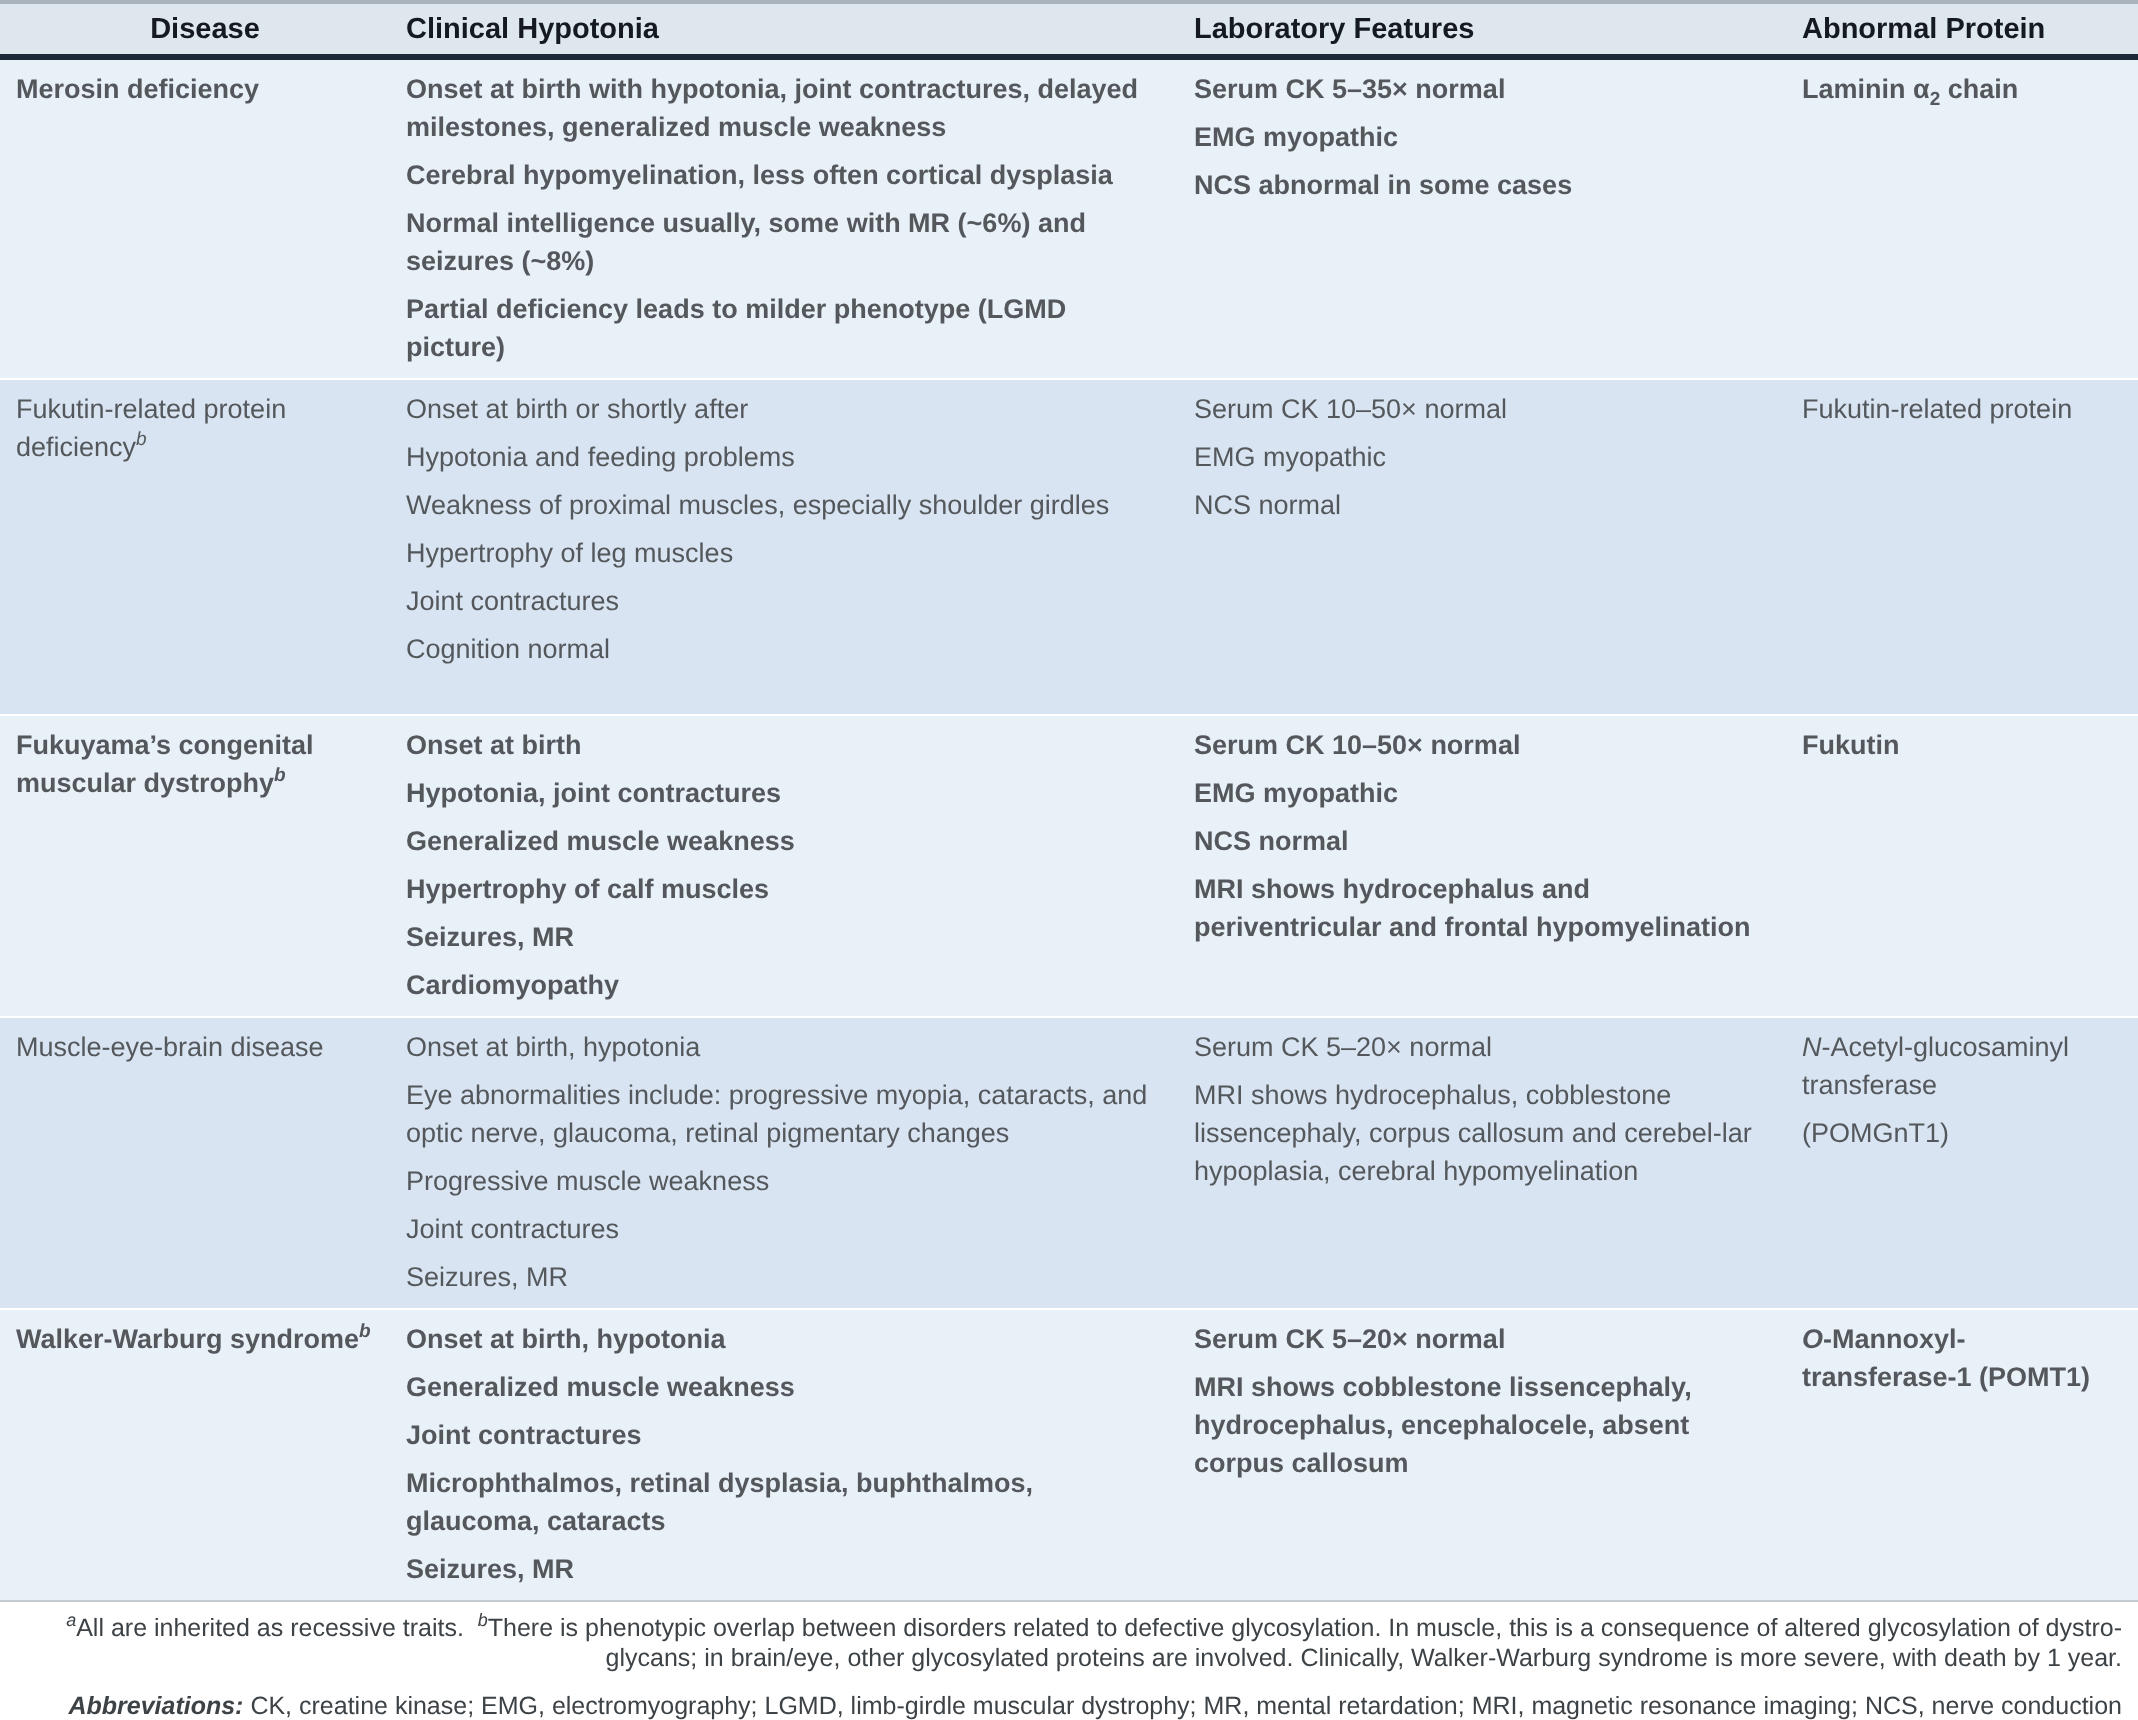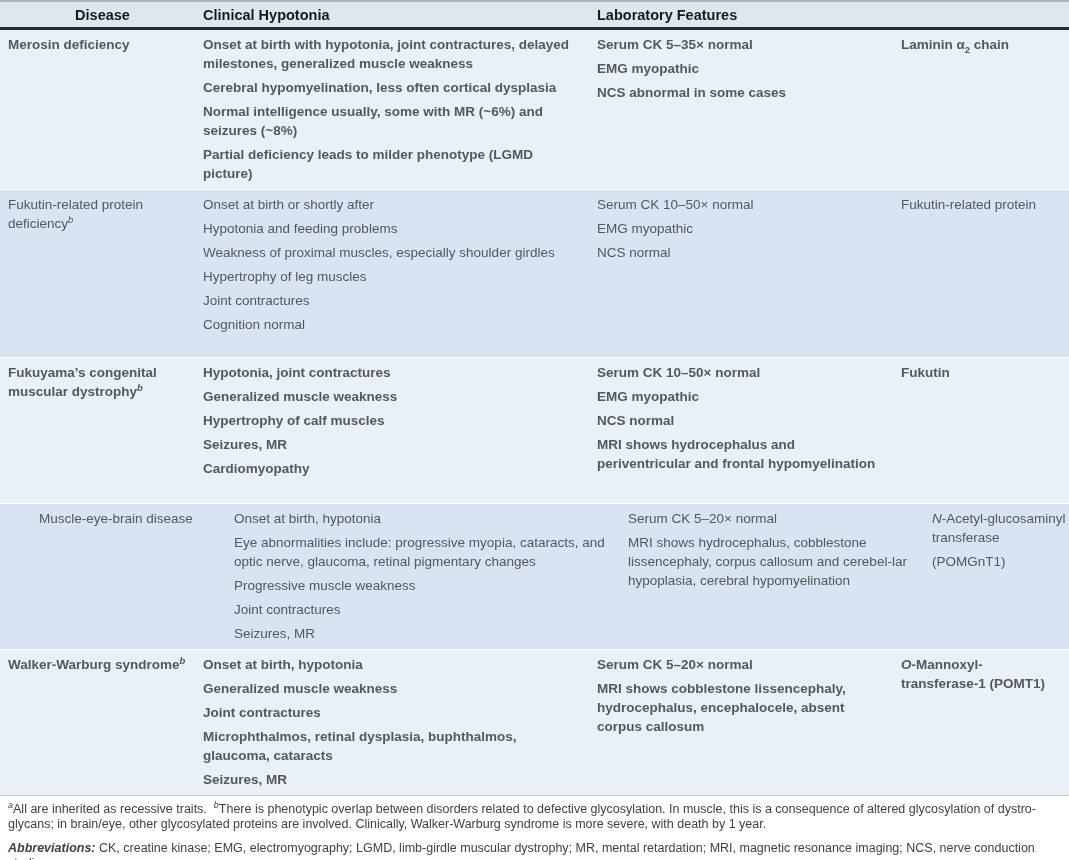--- a/index.html
+++ b/index.html
@@ -33,44 +33,45 @@
   }
   .thead .hcell:first-child{padding-left:8px;text-align:center;}
   .trow{font-size:13.5px;color:var(--body-text);}
   .trow.light{background:var(--row-light);font-weight:bold;}
   .trow.dark{background:var(--row-dark);}
   .trow + .trow{border-top:1px solid #ffffff;}
   .trow:last-child{border-bottom:1px solid var(--bottom-border);}
   .trow:nth-child(1){min-height:151px;}
   .trow:nth-child(2){min-height:168px;}
   .trow:nth-child(3){min-height:146px;}
-  .trow:nth-child(4){min-height:142px;padding-left:31px;}
+  .trow:nth-child(4){min-height:142px;}
   .trow:nth-child(5){min-height:140px;}
   .cell{line-height:19px;}
   .cell p{margin:0 0 5px 0;}
   .c1{padding:5px 10px 1px 8px;}
   .c2{padding:5px 12px 1px 0;}
   .c3{padding:5px 14px 1px 0;}
   .c4{padding:5px 10px 1px 0;}
   sup{font-size:9.5px;line-height:0;vertical-align:super;}
   sub{font-size:9.5px;line-height:0;vertical-align:sub;}
   .it{font-style:italic;}
   .bd{font-weight:bold;}
   .footnotes{padding:6px 8px 0 8px;color:var(--footnote-text);}
-  .fn{font-size:12.5px;line-height:14.5px;margin:0 0 10px 0;}
+  .fn{font-size:12.5px;line-height:14.5px;margin:0 0 10px 0;text-align:right;}
   .fn sup{font-size:9px;}
 </style>
 </head>
 <body>
 
 <div class="tbl">
   <div class="grid thead">
       <div class="hcell">Disease</div>
       <div class="hcell">Clinical Hypotonia</div>
       <div class="hcell">Laboratory Features</div>
+      <div class="hcell">Abnormal Protein</div>
     </div>
   <div>
       <div class="grid trow light">
         <div class="cell c1">
           <p><span>Merosin deficiency</span></p>
         </div>
         <div class="cell c2">
           <p>Onset at birth with hypotonia, joint contractures, delayed milestones, generalized muscle weakness</p>
           <p>Cerebral hypomyelination, less often cortical dysplasia</p>
           <p>Normal intelligence usually, some with MR (~6%) and seizures (~8%)</p>
@@ -104,20 +105,21 @@
         </div>
         <div class="cell c4">
           <p><span>Fukutin-related protein</span></p>
         </div>
       </div>
       <div class="grid trow light">
         <div class="cell c1">
           <p><span>Fukuyama’s congenital muscular dystrophy</span><sup class="it">b</sup></p>
         </div>
         <div class="cell c2">
+          <p>Onset at birth</p>
           <p>Hypotonia, joint contractures</p>
           <p>Generalized muscle weakness</p>
           <p>Hypertrophy of calf muscles</p>
           <p>Seizures, MR</p>
           <p>Cardiomyopathy</p>
         </div>
         <div class="cell c3">
           <p>Serum CK 10–50× normal</p>
           <p>EMG myopathic</p>
           <p>NCS normal</p>

